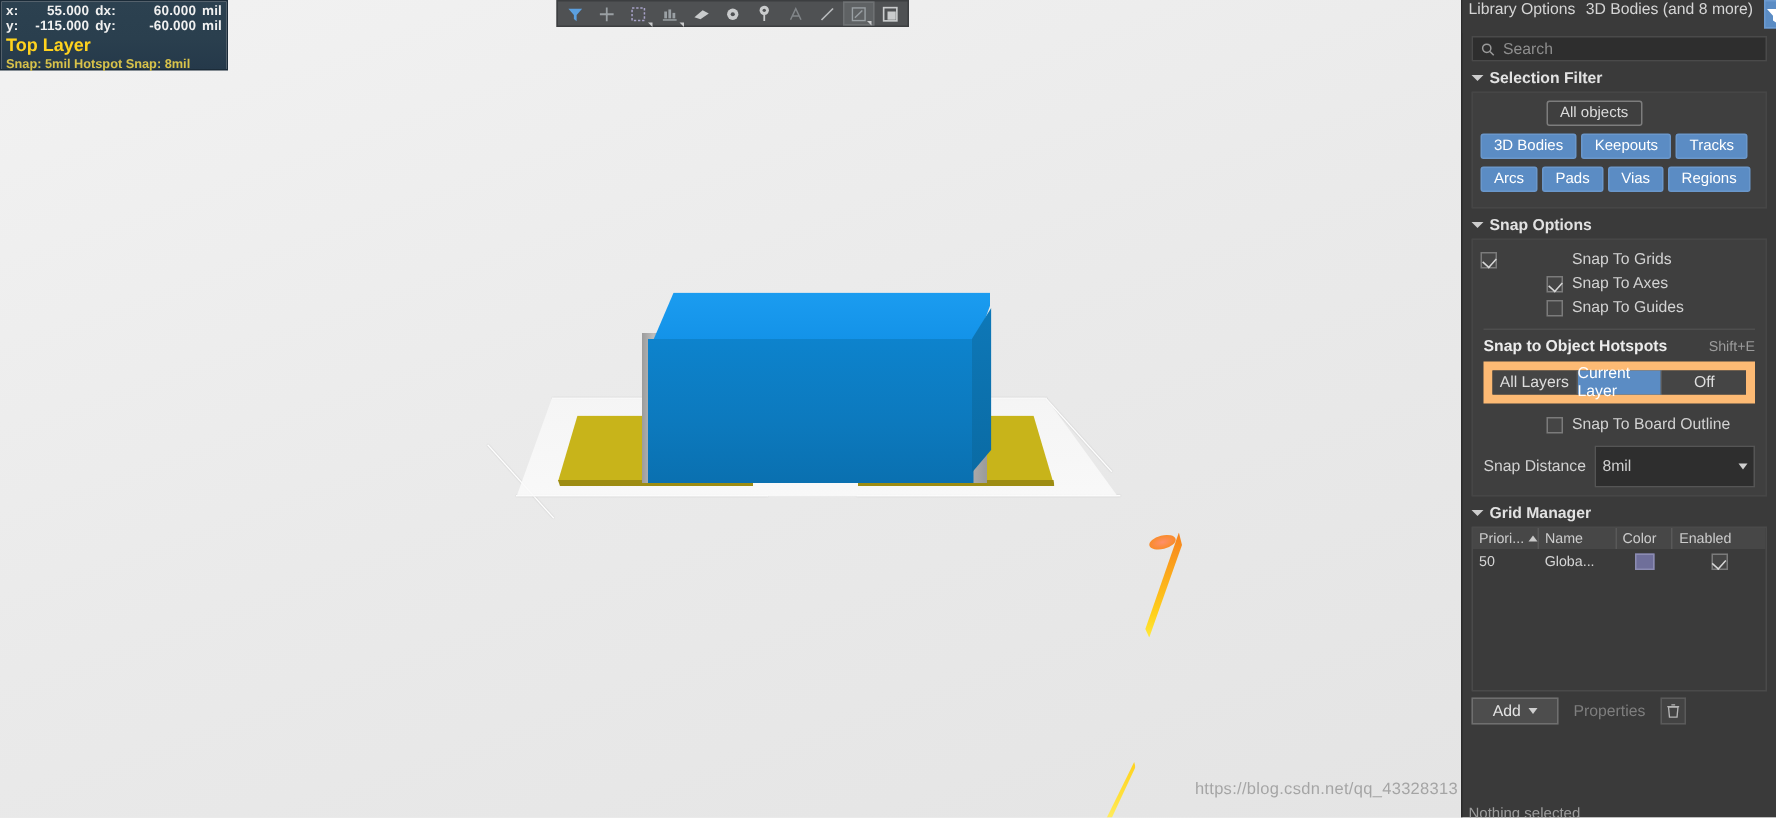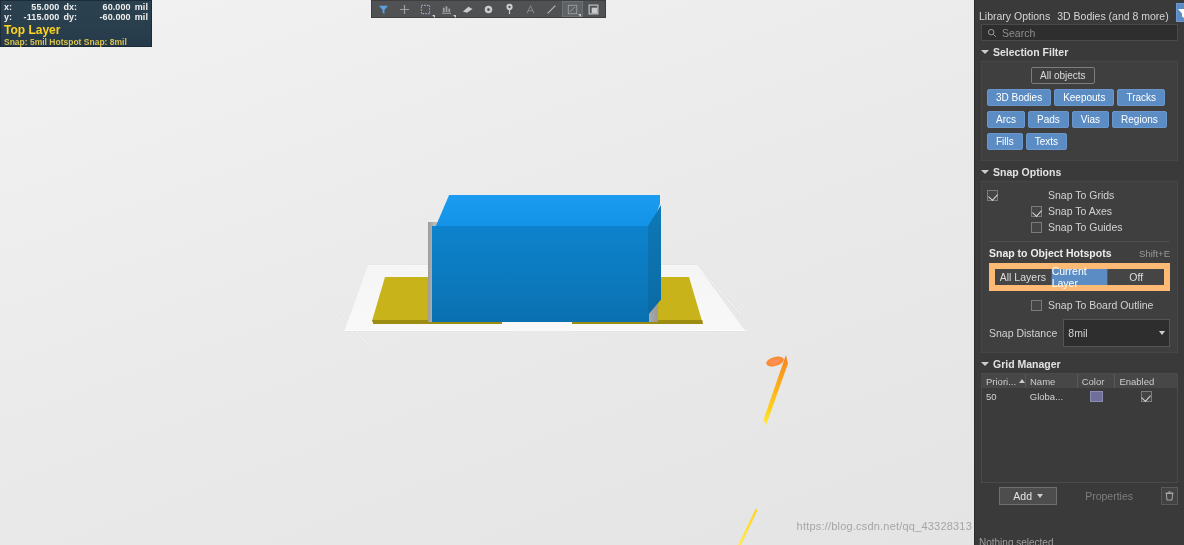--- a/index.html
+++ b/index.html
@@ -96,21 +96,21 @@
     position: absolute; right: 0; top: 0;
     width: 210px; height: 545px;
     background: #3a3a3a;
     color: #d2d2d2;
     font-size: 10.5px;
     border-left: 1px solid #2b2b2b;
   }
 
   
   #panel-head {
-    height: 22px; display: flex; align-items: flex-end;
+    height: 22px; display: flex; align-items: flex-start;
     padding-left: 4px; gap: 7px;
     background: #3a3a3a;
   }
   #panel-head .ph-item { color: #d5d5d5; font-size: 10.5px; white-space: nowrap; }
   #filter-btn {
     width: 22px; height: 19px; margin-left: auto;
     background: #5b8cc4; border: 1px solid #6c9ad0;
     display: flex; align-items: center; justify-content: center;
   }
   .caret-dn { width:0;height:0;border-left:3.5px solid transparent;border-right:3.5px solid transparent;border-top:4px solid #cfcfcf; }
@@ -204,21 +204,21 @@
   .gm-head > div:last-child { border-right: none; }
   .gm-row { display: flex; height: 16px; font-size: 9.5px; color: #d4d4d4; align-items: center; }
   .gm-row > div { display: flex; align-items: center; padding-left: 4px; height: 100%; }
   .c-prio { width: 44px; } .c-name { width: 52px; }
   .c-color { width: 38px; } .c-enabled { width: 62px; }
   .sort-asc { width:0;height:0;border-left:3px solid transparent;border-right:3px solid transparent;border-bottom:4px solid #c9c9c9; margin-left:3px;}
   .swatch { width: 13px; height: 11px; background: #6f6f9a; border: 1px solid #8c8cb2; margin-left: 8px;}
   .gm-body { height: 94px; }
 
   
-  .gm-actions { display: flex; align-items: center; gap: 24px; margin: 4px 6px 0 6px; justify-content: flex-end;}
+  .gm-actions { display: flex; align-items: center; gap: 6px; margin: 4px 6px 0 6px; justify-content: flex-start;}
   .btn-add {
     width: 58px; height: 18px; background: #4d4d4d; border: 1px solid #6f6f6f;
     display: flex; align-items: center; justify-content: center; gap: 5px;
     font-size: 10.5px; color: #e4e4e4;
   }
   .btn-props { font-size: 10.5px; color: #7e7e7e; padding: 0 4px; }
   .btn-trash {
     width: 17px; height: 18px; border: 1px solid #5a5a5a; background: #434343;
     display: flex; align-items: center; justify-content: center;
   }
@@ -406,24 +406,20 @@
       <div class="chip-row">
         <span class="chip">3D Bodies</span>
         <span class="chip">Keepouts</span>
         <span class="chip">Tracks</span>
       </div>
       <div class="chip-row">
         <span class="chip">Arcs</span>
         <span class="chip">Pads</span>
         <span class="chip">Vias</span>
         <span class="chip">Regions</span>
-      </div>
-      <div class="chip-row">
-        <span class="chip">Fills</span>
-        <span class="chip">Texts</span>
       </div>
     </div>
 
     <div class="section-hd">
       <span class="tri"></span>
       <span>Snap Options</span>
     </div>
     <div class="sect-body">
 
       <div class="cbrow">

